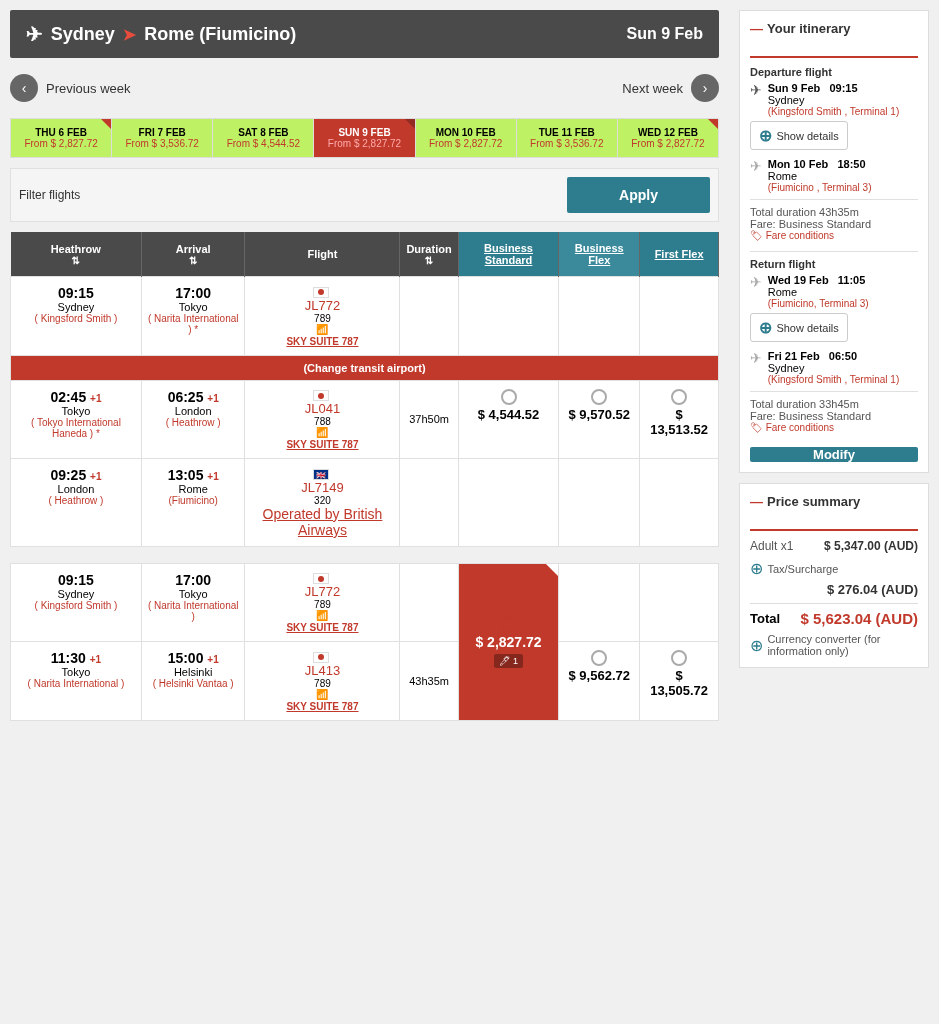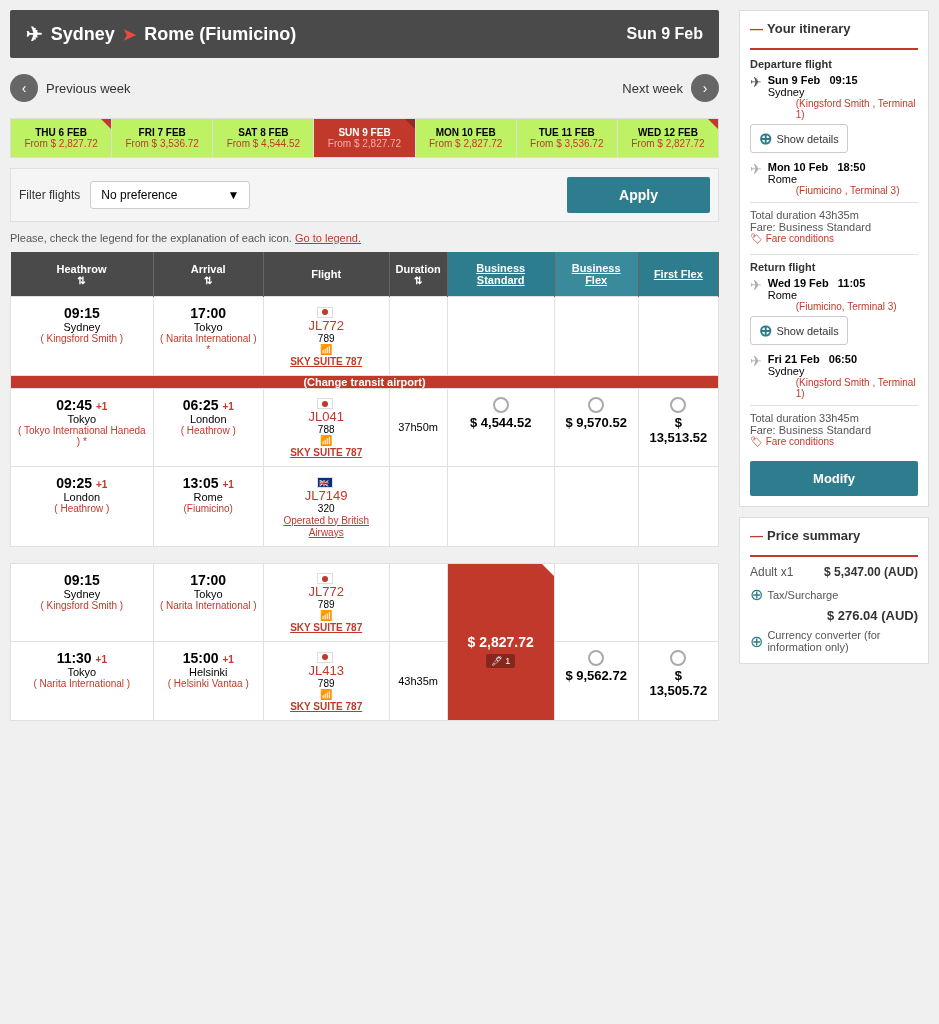--- a/index.html
+++ b/index.html
@@ -44,21 +44,21 @@
     .flight-table thead th { padding: 10px 6px; text-align: center; font-size: 11px; border-right: 1px solid #666; }
     .flight-table thead th.teal { background: #2e7d8e; }
     .flight-table thead th.teal-dark { background: #2e7d8e; }
     .flight-table thead th.teal-mid { background: #3a8a9c; }
     .flight-table thead th .sort-arrows { font-size: 10px; display: block; }
     .flight-table thead th a { color: white; text-decoration: underline; font-size: 11px; margin-top: 13px; }
     
     .flight-table tbody tr td { padding: 8px 6px; border: 1px solid #e0e0e0; vertical-align: top; text-align: center; font-size: 11px; }
     .flight-table tbody tr { background: white; }
     
-    .change-transit { background: #c0392b !important; color: white; text-align: center; font-weight: bold; padding: 0 !important; }
+    .change-transit { background: #c0392b !important; color: white; text-align: center; font-weight: bold; padding: 6px !important; }
     
     .departure-cell { text-align: center; }
     .departure-cell .time { font-size: 14px; font-weight: bold; }
     .departure-cell .city { font-size: 11px; }
     .departure-cell .airport { font-size: 10px; color: #c0392b; }
     .departure-cell .plus-day { color: #c0392b; font-size: 10px; }
     
     .flight-cell { text-align: center; }
     .flight-cell .flight-num { color: #c0392b; text-decoration: none; font-size: 13px; text-align: right; }
     .flight-cell .aircraft { font-size: 10px; }
@@ -75,56 +75,56 @@
     .selected-price-cell .corner-flag { position: absolute; top: 0; right: 0; width: 0; height: 0; border-style: solid; border-width: 0 12px 12px 0; border-color: transparent white transparent transparent; }
     .selected-price-cell .badge { background: rgba(0,0,0,0.3); color: white; font-size: 9px; padding: 2px 4px; border-radius: 2px; margin-top: 4px; display: inline-block; }
     
     .japan-flag { display: inline-block; width: 16px; height: 11px; background: white; border: 1px solid #ddd; position: relative; vertical-align: middle; margin-right: 3px; }
     .japan-flag::after { content: ''; position: absolute; width: 6px; height: 6px; background: #c0392b; border-radius: 50%; top: 50%; left: 50%; transform: translate(-50%, -50%); }
     .uk-flag { display: inline-block; width: 16px; height: 11px; background: #003087; border: 1px solid #ddd; position: relative; vertical-align: middle; margin-right: 3px; font-size: 8px; text-align: center; color: white; line-height: 11px; }
     
     
     .sidebar { width: 210px; min-width: 210px; background: #f0f0f0; padding: 10px; }
     .sidebar-section { background: white; border: 1px solid #ddd; margin-bottom: 10px; padding: 10px; }
-    .sidebar-section-title { font-size: 13px; font-weight: bold; color: #333; border-bottom: 2px solid #c0392b; padding-bottom: 12px; margin-bottom: 8px; display: flex; align-items: center; gap: 4px; }
+    .sidebar-section-title { font-size: 13px; font-weight: bold; color: #333; border-bottom: 2px solid #c0392b; padding-bottom: 20px; margin-bottom: 8px; display: flex; align-items: center; gap: 4px; }
     .sidebar-section-title::before { content: '—'; color: #c0392b; }
     
     .itinerary-flight { margin-bottom: 10px; }
     .itinerary-flight .flight-header { font-size: 11px; font-weight: bold; color: #333; margin-bottom: 4px; }
     .itinerary-flight .flight-row { display: flex; align-items: flex-start; gap: 6px; margin-bottom: 4px; }
     .itinerary-flight .plane-sm { font-size: 14px; color: #555; }
     .itinerary-flight .flight-details { font-size: 11px; }
     .itinerary-flight .flight-details .date-time { font-weight: bold; }
     .itinerary-flight .flight-details .city { font-size: 11px; }
-    .itinerary-flight .flight-details .airport { font-size: 10px; color: #c0392b; margin-left: 28px; }
+    .itinerary-flight .flight-details .airport { font-size: 10px; color: #c0392b; }
     
     .show-details-btn { display: flex; align-items: center; gap: 4px; color: #333; font-size: 11px; cursor: pointer; border: 1px solid #ccc; background: white; padding: 4px 8px; border-radius: 3px; margin-top: 4px; }
     .show-details-btn .plus-icon { color: #2e7d8e; font-size: 16px; font-weight: bold; }
     
     .duration-info { font-size: 11px; color: #555; margin: 6px 0; }
     .duration-info .fare-link { color: #c0392b; text-decoration: none; display: flex; align-items: center; gap: 3px; font-size: 10px; }
     .duration-info .fare-link::before { content: '🏷'; font-size: 10px; }
     
-    .modify-btn { background: #2e7d8e; color: white; border: none; padding: 10px; width: 100%; font-size: 13px; font-weight: bold; cursor: pointer; border-radius: 2px; margin-top: 4px; }
+    .modify-btn { background: #2e7d8e; color: white; border: none; width: 100%; font-size: 13px; font-weight: bold; cursor: pointer; border-radius: 2px; margin-top: 4px; }
     
     .price-summary { margin-top: 10px; }
     .price-row { display: flex; justify-content: space-between; align-items: center; margin-bottom: 6px; font-size: 12px; }
     .price-row .label { color: #555; }
     .price-row .amount { font-weight: bold; color: #333; }
     .price-total { display: flex; justify-content: space-between; align-items: center; font-size: 13px; font-weight: bold; border-top: 1px solid #ddd; padding-top: 6px; margin-top: 6px; }
     .price-total .total-amount { color: #c0392b; font-size: 15px; }
     .add-icon { color: #2e7d8e; font-size: 16px; cursor: pointer; }
     .tax-row { display: flex; align-items: center; gap: 4px; font-size: 11px; color: #555; margin-bottom: 4px; }
     .tax-amount { font-size: 13px; font-weight: bold; color: #333; text-align: right; }
     
     .currency-converter { display: flex; align-items: center; gap: 4px; font-size: 11px; color: #555; margin-top: 6px; cursor: pointer; }
     
     .separator-line { border: none; border-top: 1px solid #e0e0e0; margin: 6px 0; }
     
-    .operated-by { font-size: 10px; color: #c0392b; cursor: pointer; }
+    .operated-by { font-size: 14px; color: #c0392b; cursor: pointer; }
   </style>
 </head>
 <body>
 
 <div class="main-content">
 
   <div class="route-header">
     <div class="route-title">
       <span style="font-size:20px;">✈</span>
       <span>Sydney</span>
@@ -174,31 +174,23 @@
     </div>
     <div class="date-cell">
       <div class="corner-flag"></div>
       <div class="day-label">WED 12 FEB</div>
       <div class="price">From $ 2,827.72</div>
     </div>
   </div>
 
   <div class="filter-bar">
     <span class="filter-label">Filter flights</span>
-    <div class="filter-select">
-      <span>No preference</span>
-      <span style="margin-left:auto;">▼</span>
-    </div>
     <button class="apply-btn">Apply</button>
   </div>
 
-  <div class="legend-note">
-    <span>Please, check the legend for the explanation of each icon.</span>
-    <a href="#">Go to legend.</a>
-  </div>
 
   <table class="flight-table">
     <thead>
       <tr>
         <th>
           <span>Heathrow</span>
           <span class="sort-arrows">⇅</span>
         </th>
         <th>
           <span>Arrival</span>
@@ -457,19 +449,23 @@
     </div>
 
     <div class="tax-row">
       <span class="add-icon">⊕</span>
       <span>Tax/Surcharge</span>
     </div>
     <div style="text-align:right; margin-bottom:6px;">
       <span class="tax-amount">$ 276.04 (AUD)</span>
     </div>
 
+    <div class="price-total">
+      <span>Total</span>
+      <span class="total-amount">$ 5,623.04 (AUD)</span>
+    </div>
 
     <div class="currency-converter">
       <span class="add-icon">⊕</span>
       <span>Currency converter (for information only)</span>
     </div>
   </div>
 </div>
 
 </body></html>

